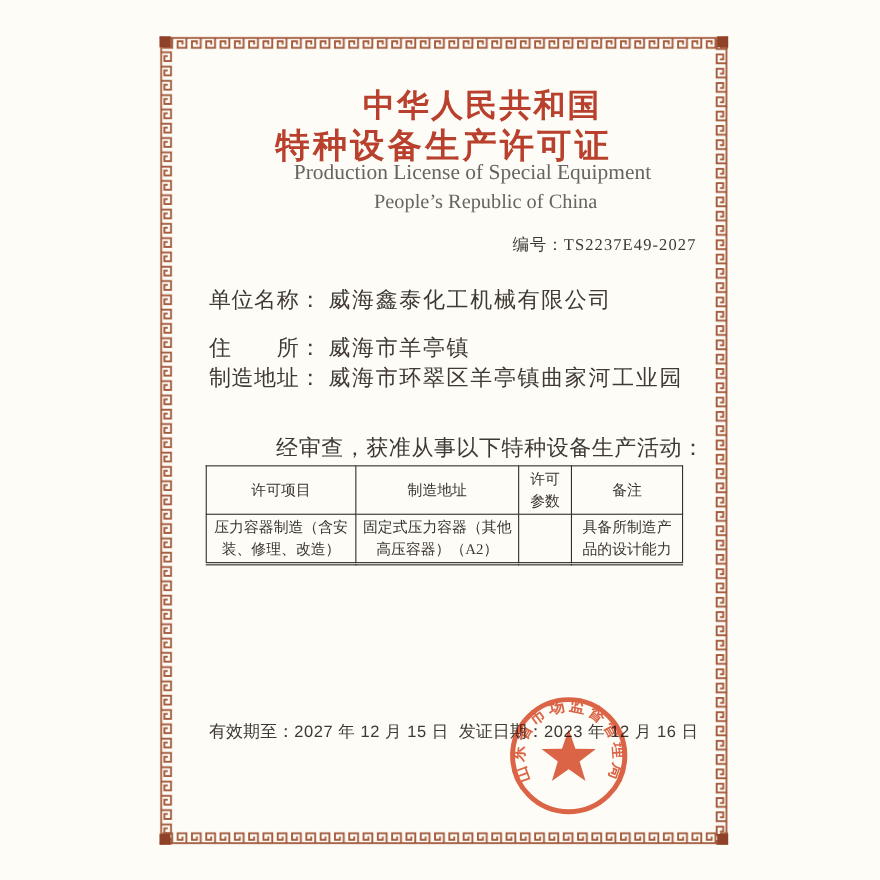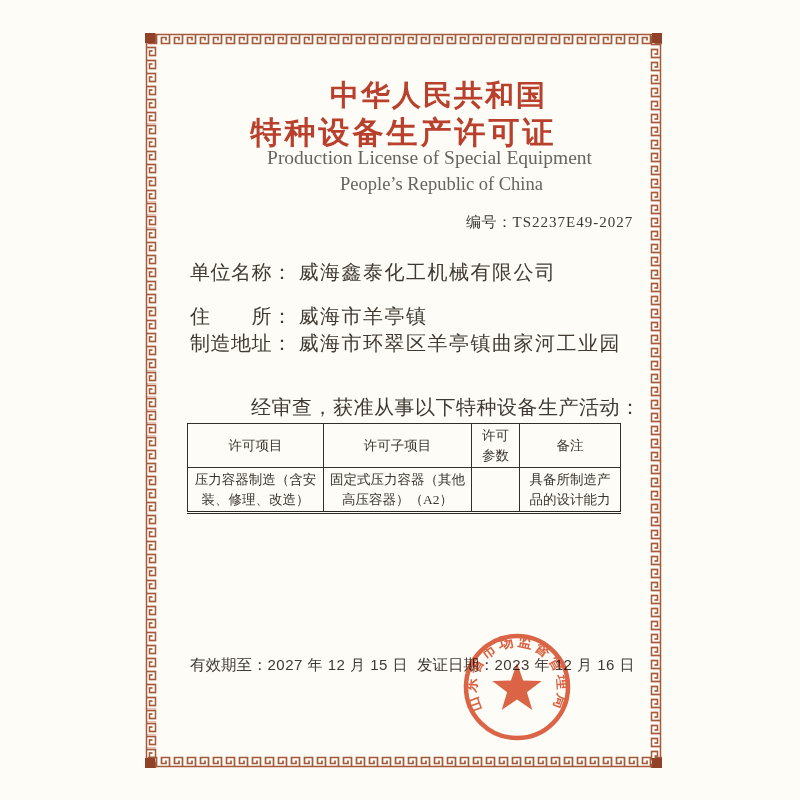--- a/index.html
+++ b/index.html
@@ -164,21 +164,21 @@
   <div class="field f-mfg">
     <span class="lbl">制造地址：</span><span class="val">威海市环翠区羊亭镇曲家河工业园</span>
   </div>
 
   <div class="intro">经审查，获准从事以下特种设备生产活动：</div>
 
   <table class="lic">
     <tbody>
         <tr class="hdr">
       <th class="cw1">许可项目</th>
-      <th class="cw2">许可子项目</th>
+      <th class="cw2">制造地址</th>
       <th class="cw3">许可参数</th>
       <th class="cw4">备注</th>
     </tr>
     <tr class="body">
       <td class="cw1">压力容器制造（含安装、修理、改造）</td>
       <td class="cw2">固定式压力容器（其他高压容器）（A2）</td>
       <td class="cw3"></td>
       <td class="cw4">具备所制造产品的设计能力</td>
     </tr>
   </tbody>

